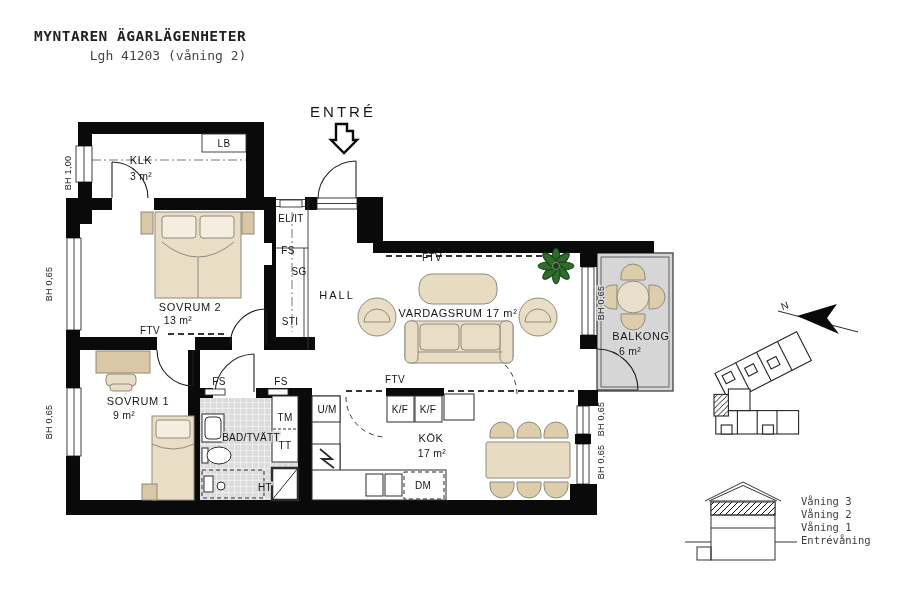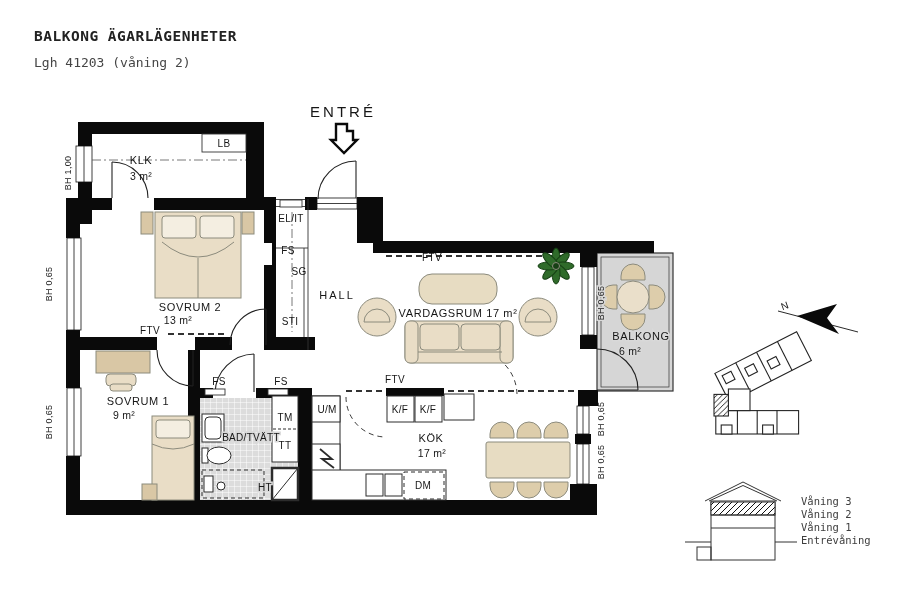--- a/index.html
+++ b/index.html
@@ -2,36 +2,36 @@
 <html><head>
 <meta charset="utf-8">
 <style>
   html,body{margin:0;padding:0;}
   body{width:900px;height:600px;position:relative;background:#ffffff;overflow:hidden;
        font-family:"Liberation Sans",sans-serif;}
   .header{position:absolute;left:34px;top:28px;}
   .header .title{font-family:"DejaVu Sans Mono",monospace;font-weight:bold;
                  font-size:14.5px;letter-spacing:.5px;color:#222;}
   .header .subtitle{font-family:"DejaVu Sans Mono",monospace;font-size:13px;
-                    color:#454545;margin-top:11px;}
+                    color:#454545;margin-top:4px;text-align:right;}
   svg{position:absolute;left:0;top:0;}
   text{font-family:"Liberation Sans",sans-serif;fill:#161616;}
   .rname{font-size:11px;letter-spacing:.6px;}
   .rarea{font-size:10.5px;letter-spacing:.3px;}
   .fix{font-size:10px;letter-spacing:.3px;}
   .bh{font-size:9px;letter-spacing:.3px;fill:#222;}
   .entre{font-size:15px;letter-spacing:3px;}
   .mono{font-family:"DejaVu Sans Mono",monospace;font-size:10.5px;fill:#3d3d3d;}
   .halo{paint-order:stroke;stroke:#d9d9d9;stroke-width:3px;}
 </style>
 </head>
 <body>
 
 <div class="header">
-  <div class="title">BALKONG ÄGARLÄGENHETER</div>
+  <div class="title">MYNTAREN ÄGARLÄGENHETER</div>
   <div class="subtitle">Lgh 41203 (våning 2)</div>
 </div>
 
 <svg width="900" height="600" viewBox="0 0 900 600">
   <defs>
     <pattern id="tiles" width="6" height="6" patternUnits="userSpaceOnUse">
       <rect width="6" height="6" fill="#dcdcdc"></rect>
       <path d="M0 0 H6 M0 0 V6" stroke="#ffffff" stroke-width="1"></path>
     </pattern>
     <pattern id="hatch" width="6" height="6" patternUnits="userSpaceOnUse">

